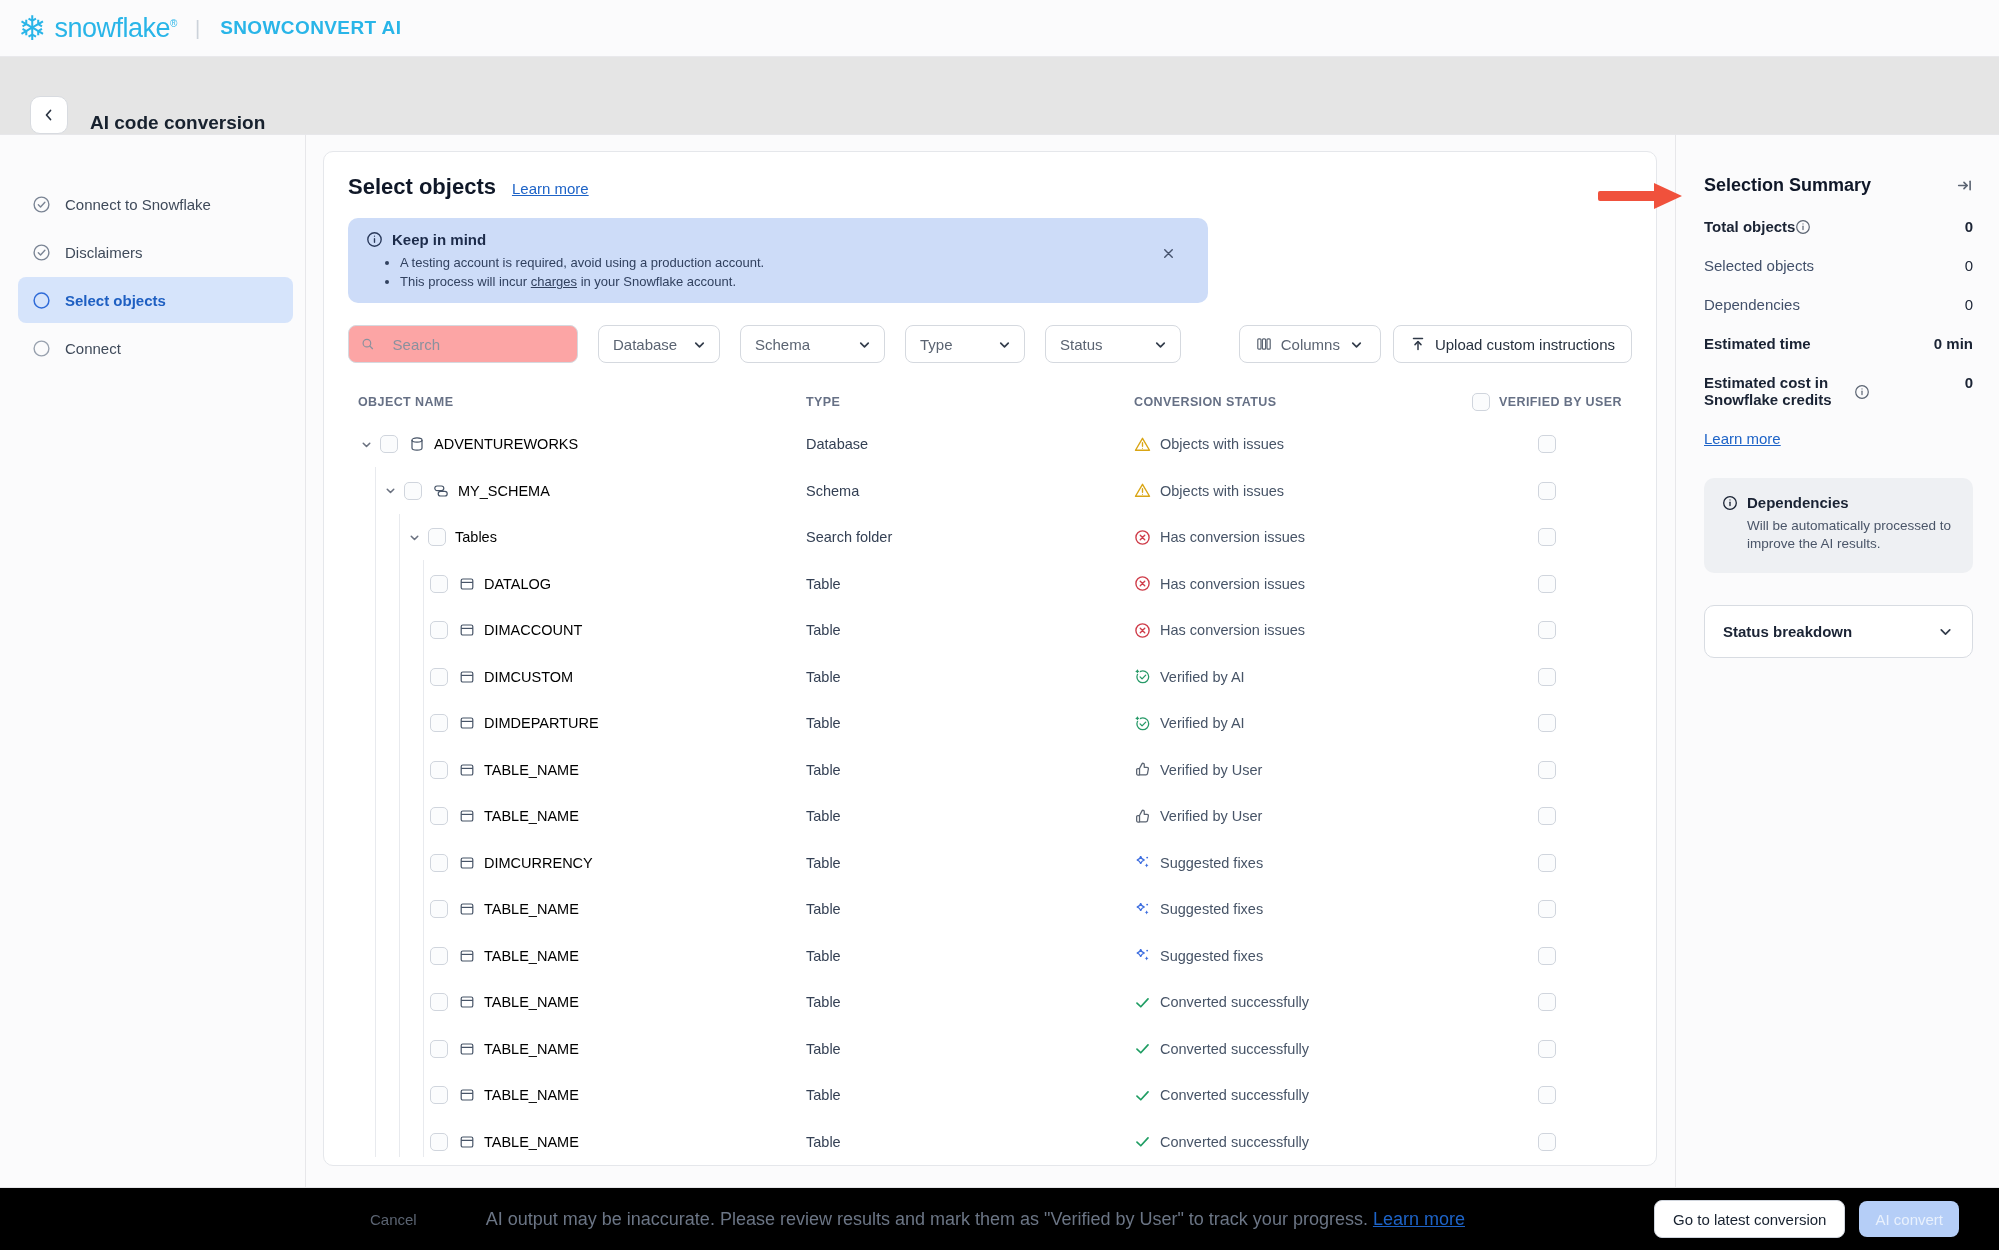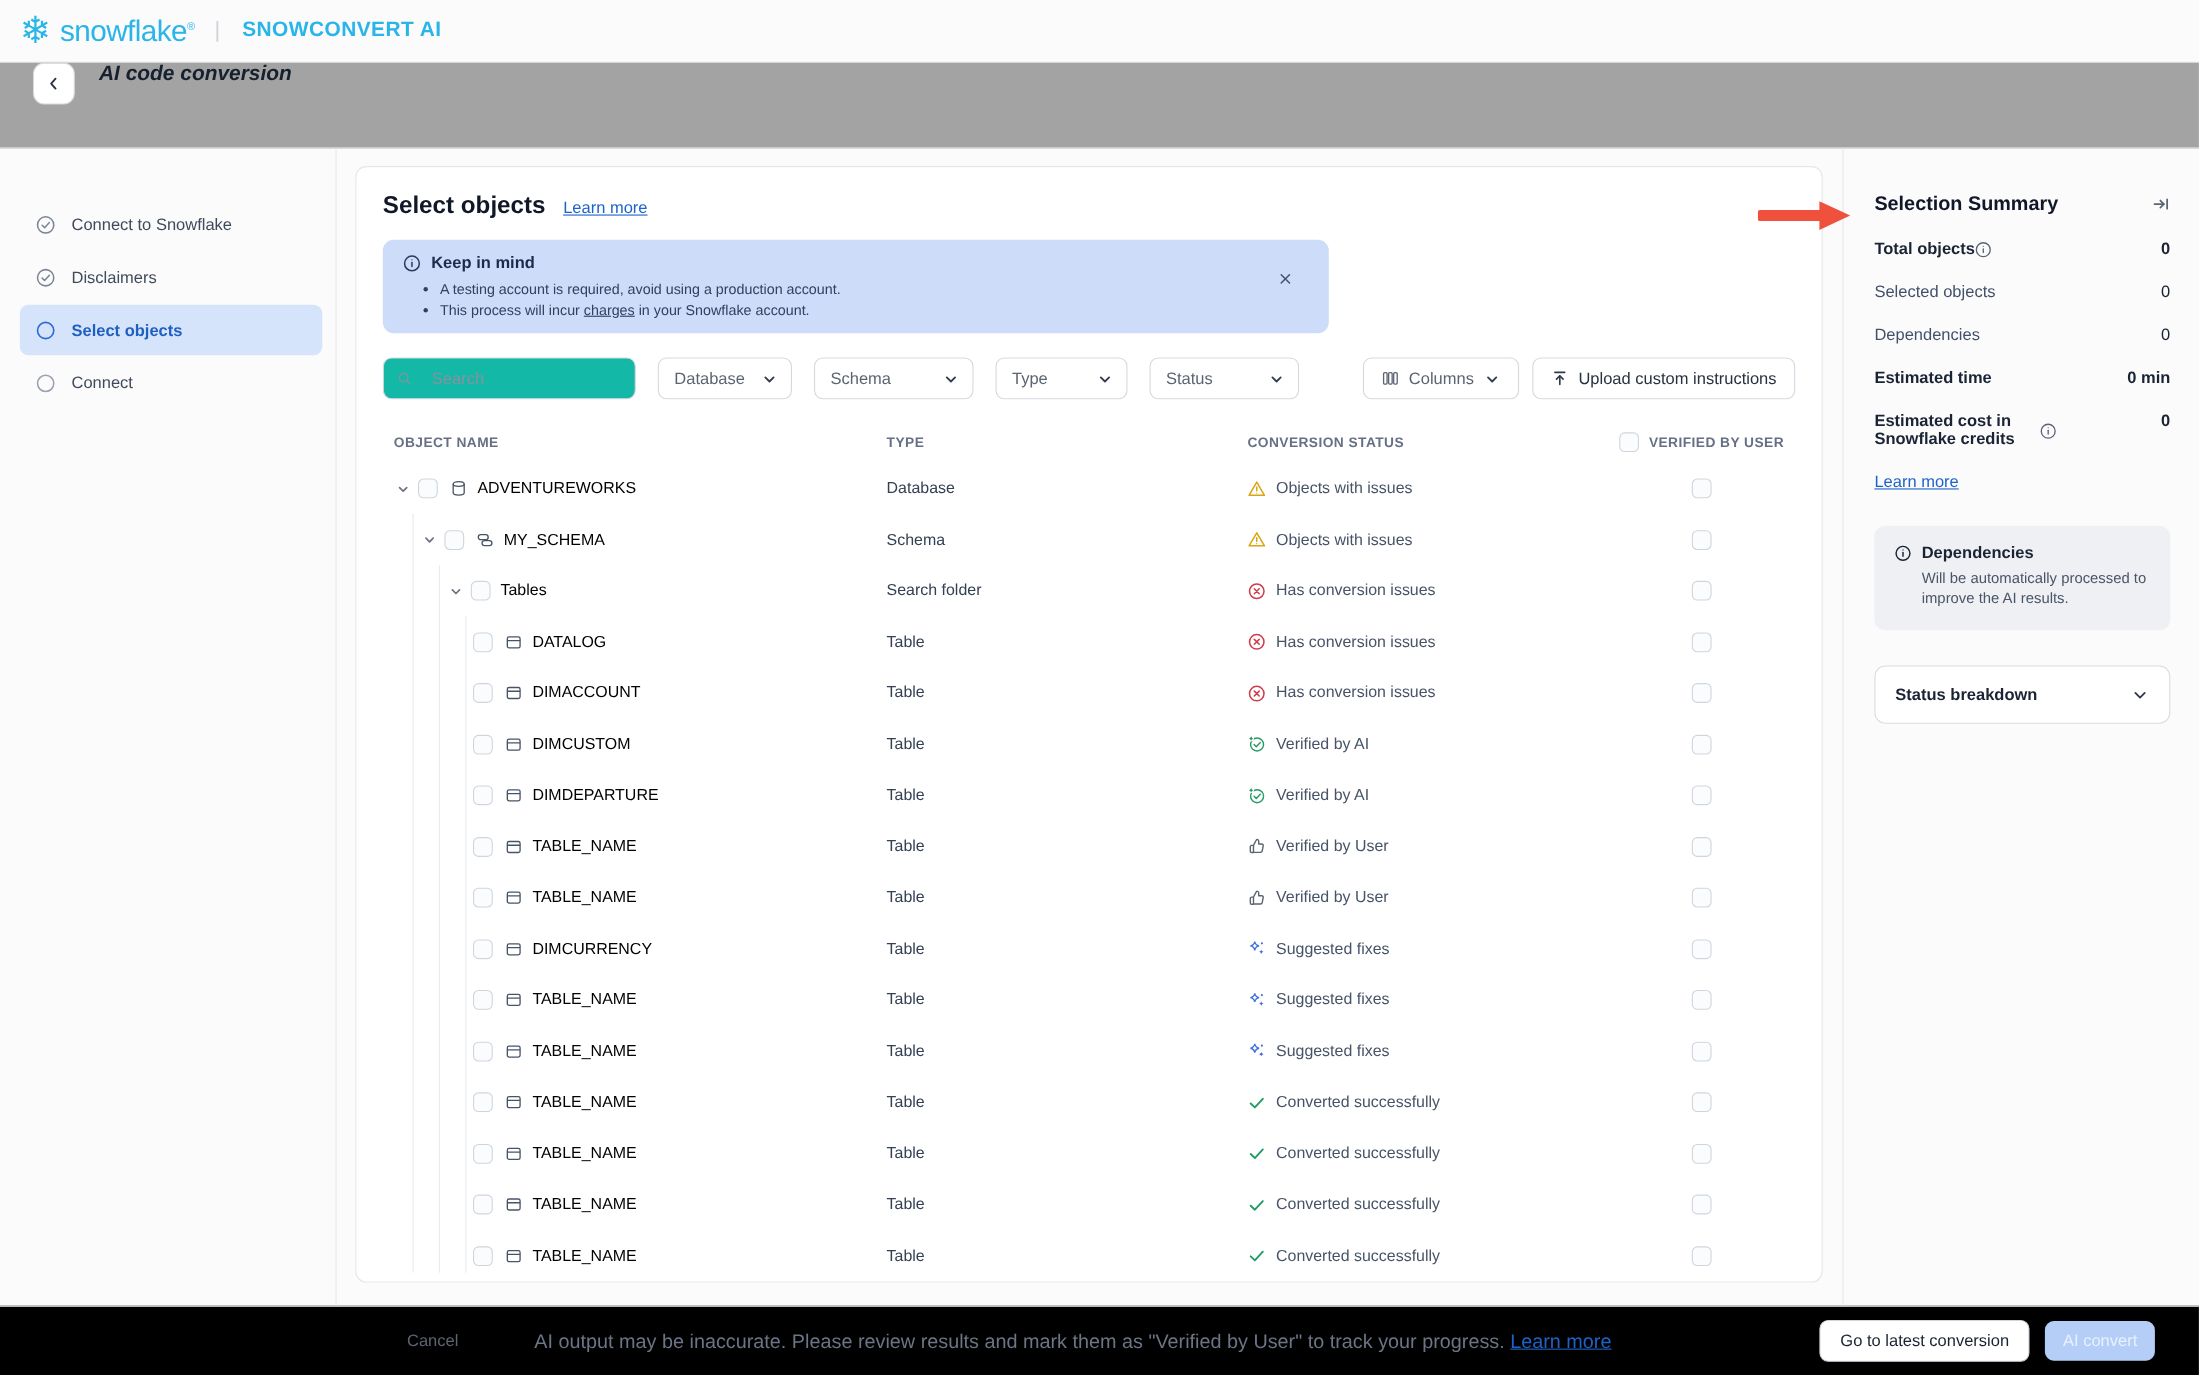--- a/index.html
+++ b/index.html
@@ -9,21 +9,21 @@
   
   .top-header { height:57px; display:flex; align-items:center; padding:0 18px; background:#fbfbfc; border-bottom:1px solid #e9e9ec; }
   .logo-wrap { display:flex; align-items:center; gap:8px; }
   .snowflake-glyph { color:#29b5e8; font-size:34px; line-height:1; }
   .brand-word { color:#29b5e8; font-size:27px; font-weight:500; letter-spacing:-0.5px; }
   .brand-reg { color:#29b5e8; font-size:10px; vertical-align:super; }
   .brand-divider { color:#ccd2da; font-size:20px; margin:0 12px 0 10px; font-weight:300; }
   .product-name { color:#29b5e8; font-size:19px; font-weight:800; letter-spacing:0.4px; }
 
   
-  .page-header { height:78px; display:flex; align-items:flex-start; padding:0 30px; background:#a3a3a3; border-bottom:1px solid #e7e7ea;font-style:italic; }
+  .page-header { height:78px; display:flex; align-items:flex-end; padding:0 30px; background:#e5e5e5; border-bottom:1px solid #e7e7ea; }
   .back-btn { width:38px; height:38px; border:1px solid #d8dbe0; border-radius:10px; background:#fff; display:flex; align-items:center; justify-content:center; cursor:pointer; }
   .page-title { font-size:19px; font-weight:700; color:#17212e; margin-left:22px; }
 
   
   .content { display:flex; height:1052px; }
   .sidebar { width:306px; flex:0 0 306px; border-right:1px solid #e7e7ea; padding-top:44px; }
   .side-item { display:flex; align-items:center; gap:14px; height:46px; margin:2px 12px 2px 18px; padding:0 14px; border-radius:8px; font-size:15px; color:#3f4a5a; cursor:pointer; }
   .side-item.active { background:#d6e4fb; color:#1e5fc2; font-weight:700; }
 
   .main { flex:1; position:relative; }
@@ -36,21 +36,21 @@
   
   .banner { margin-top:18px; width:860px; background:#cddcf8; border-radius:10px; padding:13px 18px 14px 18px; position:relative; }
   .banner-title { display:flex; align-items:center; gap:9px; font-size:15px; font-weight:700; color:#1c2b4a; }
   .banner-bullets { margin:7px 0 0 34px; }
   .banner-bullets li { font-size:13px; color:#31415f; margin-top:4px; list-style:disc; }
   .banner-close { position:absolute; right:32px; top:28px; cursor:pointer; line-height:0; }
   .u { text-decoration:underline; cursor:pointer; }
 
   
   .filters { margin-top:22px; display:flex; align-items:center; gap:20px; }
-  .search-box { width:230px; height:38px; border:1px solid #d5d9df; border-radius:8px; background:#14b8a6; display:flex; align-items:center; gap:18px; padding:0 12px; }
+  .search-box { width:230px; height:38px; border:1px solid #d5d9df; border-radius:8px; background:#fca5a5; display:flex; align-items:center; gap:18px; padding:0 12px; }
   .search-box input { border:none; outline:none; font-size:15px; color:#3b434f; width:100%; background:transparent; font-family:inherit; }
   .search-box input::placeholder { color:#8a919e; }
   .select-pill { height:38px; border:1px solid #d5d9df; border-radius:8px; background:#fff; display:flex; align-items:center; justify-content:space-between; padding:0 12px 0 14px; font-size:15px; color:#5b6472; cursor:pointer; }
   .w-db{width:122px}.w-sc{width:145px}.w-ty{width:120px}.w-st{width:136px}
   .right-actions { margin-left:auto; display:flex; gap:12px; }
   .btn-outline { height:38px; border:1px solid #d5d9df; border-radius:8px; background:#fff; display:flex; align-items:center; gap:9px; padding:0 16px; font-size:15px; cursor:pointer; }
   .columns-btn { color:#5b6472; }
   .upload-btn { color:#27313f; font-weight:500; }
 
   

